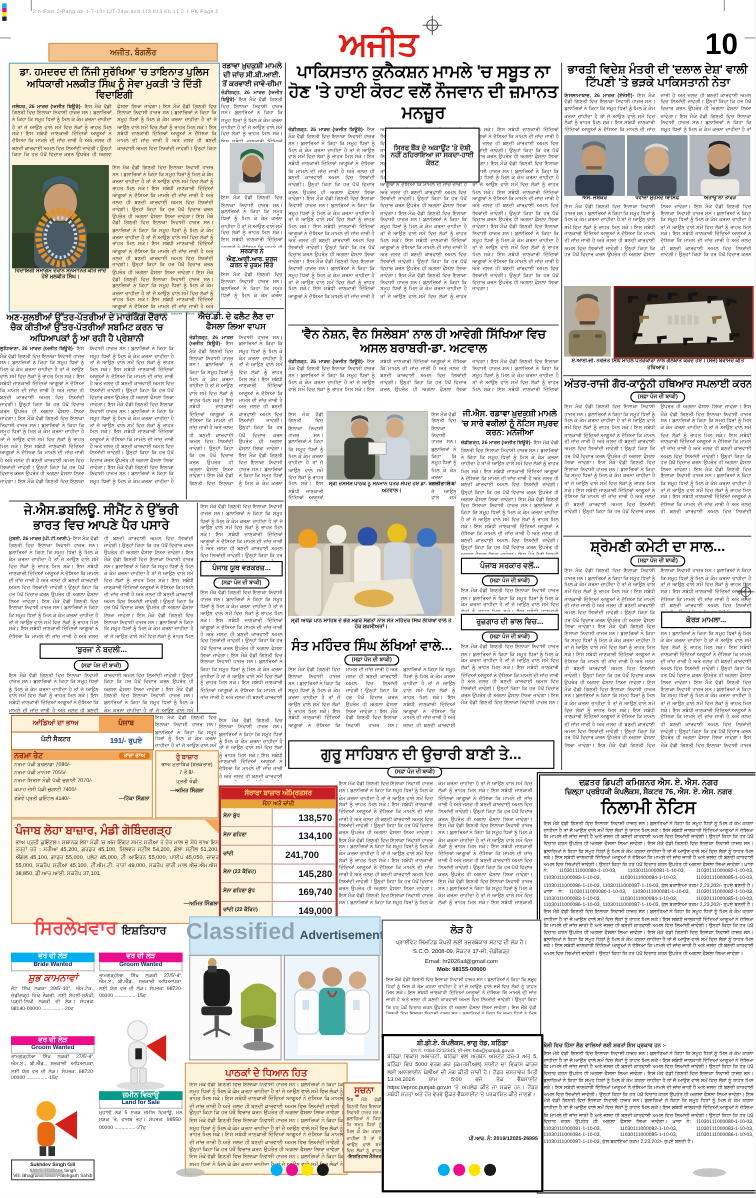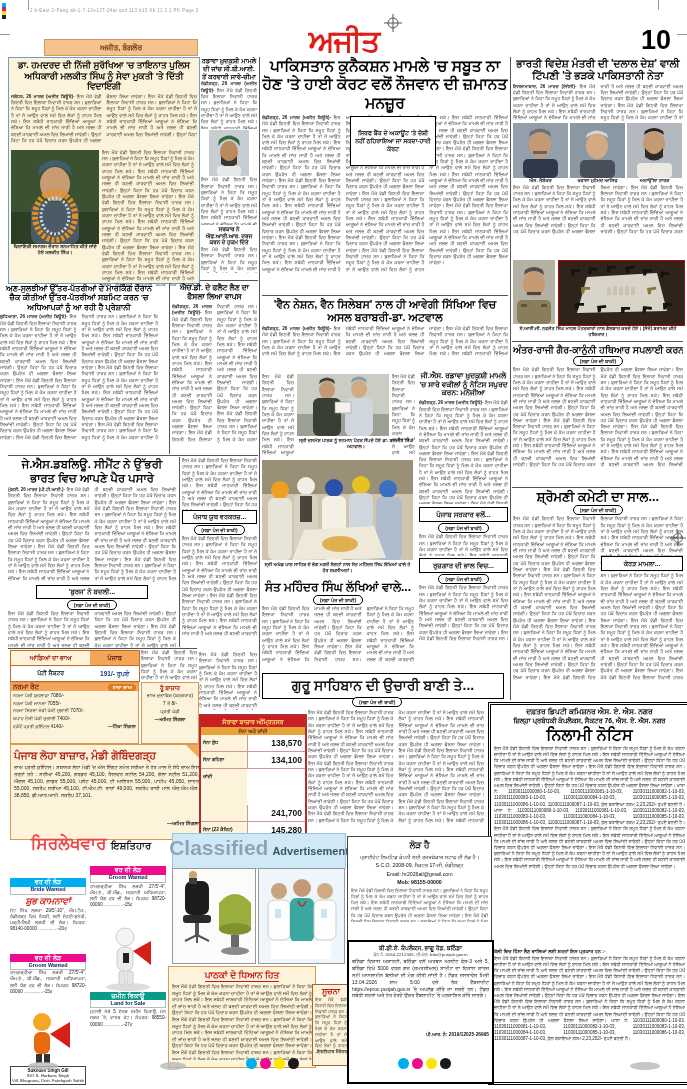--- a/index.html
+++ b/index.html
@@ -417,40 +417,40 @@
 
   <div class="abs" style="left:199px;top:714px;width:104px;height:118px;border:2px solid #b03030;background:#fff;">
     <div style="background:#c81f25;color:#ffe26a;font-size:6.2px;font-weight:bold;text-align:center;line-height:11px;">ਸੱਰਾਫਾ ਬਾਜ਼ਾਰ ਅੰਮ੍ਰਿਤਸਰ</div>
     <div style="background:#e8a23a;color:#6a1408;font-size:5.2px;font-weight:bold;text-align:center;line-height:8px;">ਸੋਨਾ ਅਤੇ ਚਾਂਦੀ</div>
     <div style="display:grid;grid-template-columns:44% 56%;">
       <div style="background:#fdf3da;font-size:4.8px;font-weight:bold;line-height:16px;padding-left:2px;border-bottom:1px solid #c99;">ਸੋਨਾ ਸ਼ੁੱਧ</div>
       <div style="font-size:8.5px;font-weight:bold;line-height:16px;text-align:right;padding-right:3px;border-bottom:1px solid #c99;border-left:1px solid #c99;">138,570</div>
       <div style="background:#fdf3da;font-size:4.8px;font-weight:bold;line-height:16px;padding-left:2px;border-bottom:1px solid #c99;">ਸੋਨਾ ਗਹਿਣਾ</div>
       <div style="font-size:8.5px;font-weight:bold;line-height:16px;text-align:right;padding-right:3px;border-bottom:1px solid #c99;border-left:1px solid #c99;">134,100</div>
       <div style="background:#fdf3da;font-size:4.8px;font-weight:bold;line-height:16px;padding-left:2px;border-bottom:1px solid #c99;">ਚਾਂਦੀ</div>
-      <div style="font-size:8.5px;font-weight:bold;line-height:16px;text-align:right;padding-right:3px;border-bottom:1px solid #c99;border-left:1px solid #c99;margin-top:36px;">241,700</div>
+      <div style="font-size:8.5px;font-weight:bold;line-height:16px;text-align:right;padding-right:15px;border-bottom:1px solid #c99;border-left:1px solid #c99;">241,700</div>
       <div style="background:#fdf3da;font-size:4.8px;font-weight:bold;line-height:16px;padding-left:2px;border-bottom:1px solid #c99;">ਸੋਨਾ (22 ਕੈਰਿਟ)</div>
       <div style="font-size:8.5px;font-weight:bold;line-height:16px;text-align:right;padding-right:3px;border-bottom:1px solid #c99;border-left:1px solid #c99;">145,280</div>
       <div style="background:#fdf3da;font-size:4.8px;font-weight:bold;line-height:16px;padding-left:2px;border-bottom:1px solid #c99;">ਸੋਨਾ ਗਹਿਣਾ ਸ਼ੁੱਧ</div>
       <div style="font-size:8.5px;font-weight:bold;line-height:16px;text-align:right;padding-right:3px;border-bottom:1px solid #c99;border-left:1px solid #c99;">169,740</div>
       <div style="background:#fdf3da;font-size:4.8px;font-weight:bold;line-height:16px;padding-left:2px;">ਚਾਂਦੀ (22 ਕੈਰਿਟ)</div>
       <div style="font-size:8.5px;font-weight:bold;line-height:16px;text-align:right;padding-right:3px;border-left:1px solid #c99;">149,000</div>
     </div>
   </div>
 
   <div class="abs" style="left:14px;top:834px;width:154px;text-align:center;">
     <span style="font-size:17px;font-weight:bold;color:#ef4444;">ਸਿਰਲੇਖਵਾਰ</span>
     <span style="font-size:10px;font-weight:bold;color:#111;">ਇਸ਼ਤਿਹਾਰ</span>
   </div>
   <div class="abs" style="left:172px;top:833px;width:172px;height:32px;background:#cfe9f6;border:1px solid #9cc4d8;display:flex;align-items:baseline;justify-content:center;gap:4px;padding-top:2px;">
     <span style="font-size:21px;font-weight:bold;color:#8da3b5;text-shadow:0 0 1px #fff;">Classified</span>
     <span style="font-size:11px;font-weight:bold;color:#3d5666;">Advertisement</span>
   </div>
 
-  <div class="abs" style="left:10px;top:866px;width:76px;margin-top:12px;">
+  <div class="abs" style="left:10px;top:866px;width:76px;">
     <div class="clshead">
       <span class="pa" style="background:#00aeef;">ਵਰ ਦੀ ਲੋੜ</span>
       <span class="en">Bride Wanted</span>
     </div>
     <div style="font-size:9px;color:#d42018;font-style:italic;font-weight:bold;text-align:center;margin:1px 0;">ਸ਼ੁਭ ਕਾਮਨਾਵਾਂ</div>
     <div class="adtxt" style="height:44px;">ਜੱਟ ਸਿੱਖ ਲੜਕਾ 29/5'-10'', ਐਮ.ਟੈਕ., ਚੰਡੀਗੜ੍ਹ ਵਿਖੇ ਨੌਕਰੀ, ਲਈ ਸੋਹਣੀ-ਸੁਨੱਖੀ, ਪੜ੍ਹੀ-ਲਿਖੀ ਲੜਕੀ ਦੀ ਲੋੜ। ਸੰਪਰਕ: 98140-00000 ...............-20ਵ</div>
     <div class="clshead" style="margin-top:2px;">
       <span class="pa" style="background:#ec0c8c;">ਵਰ ਦੀ ਲੋੜ</span>
       <span class="en">Groom Wanted</span>
     </div>

